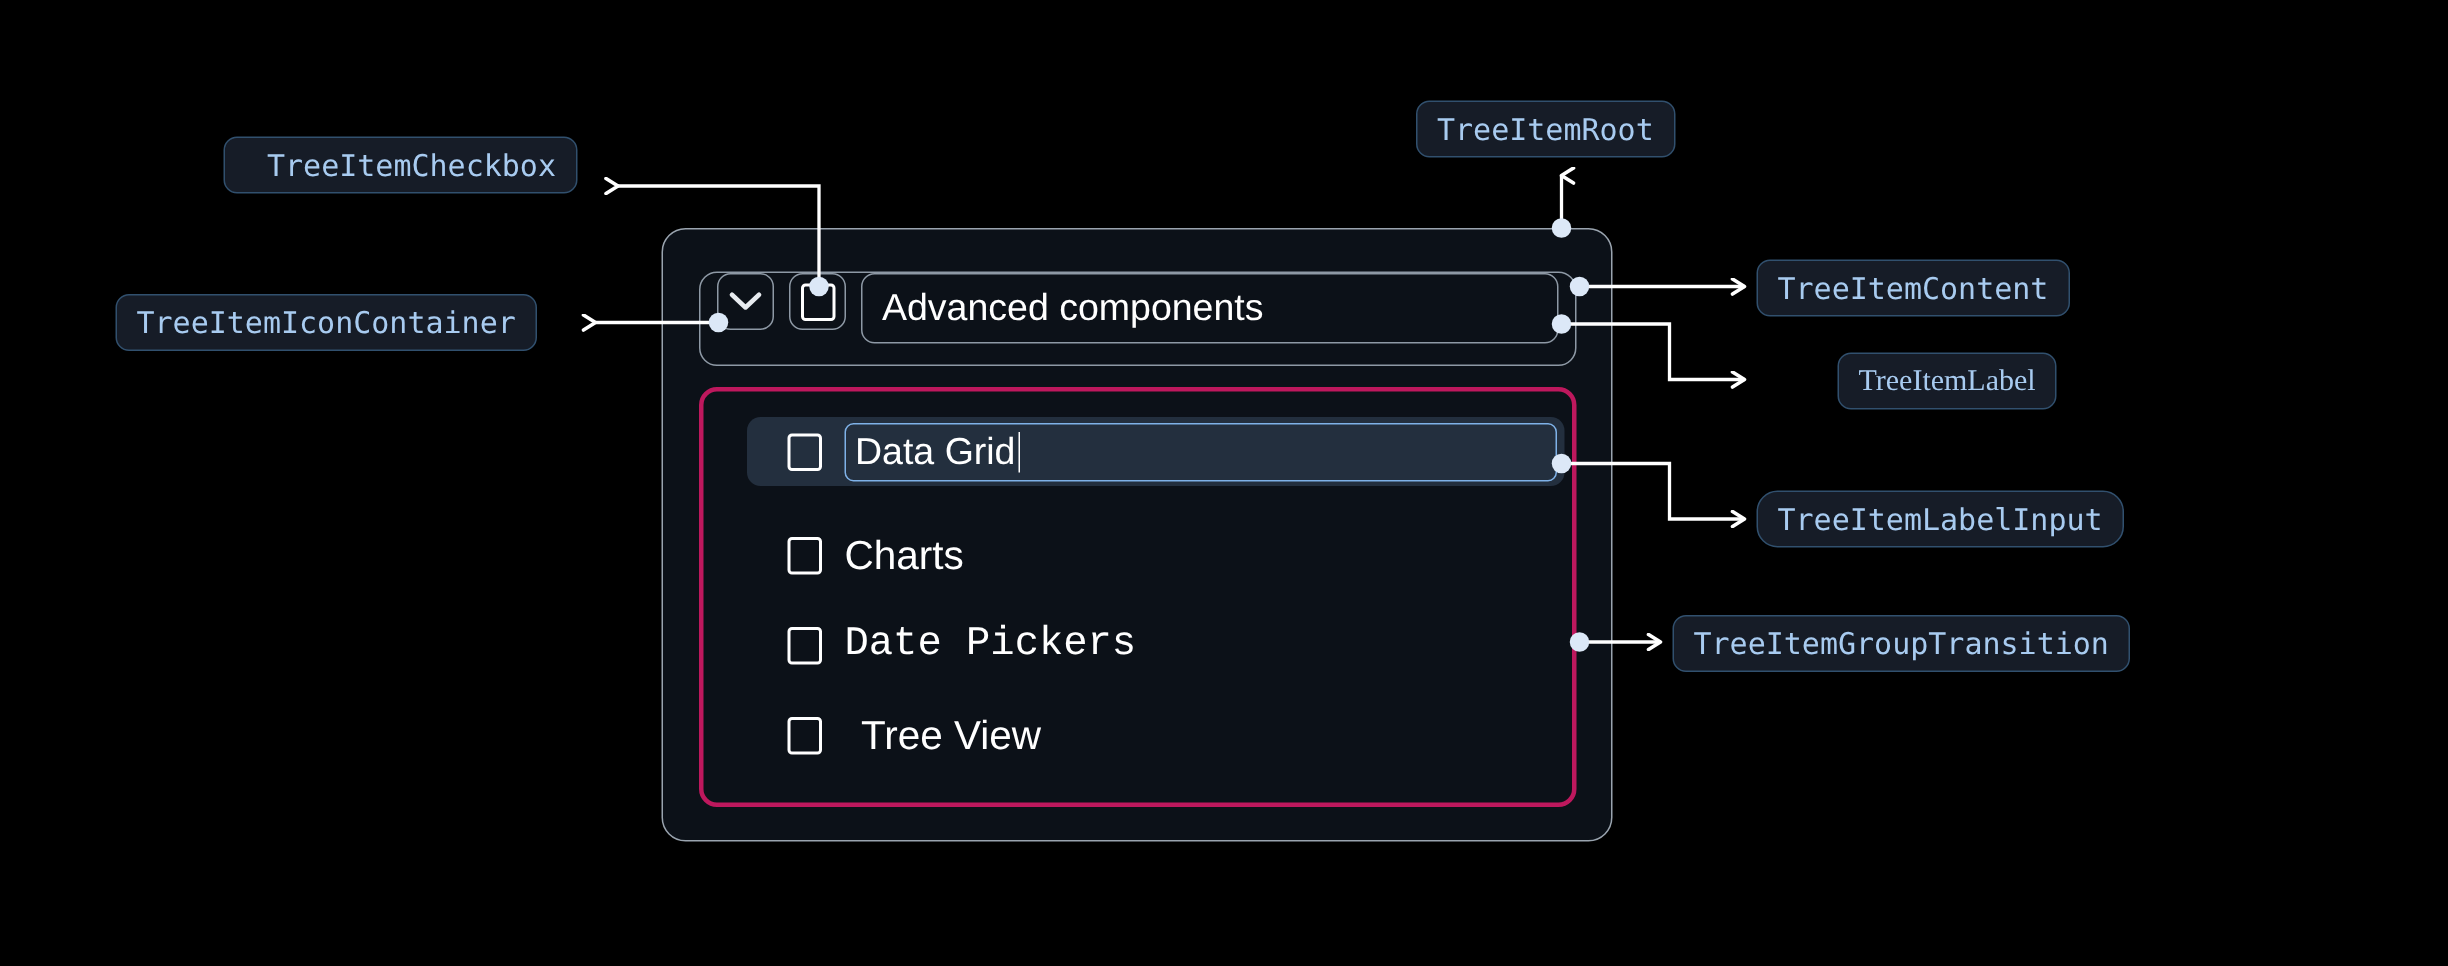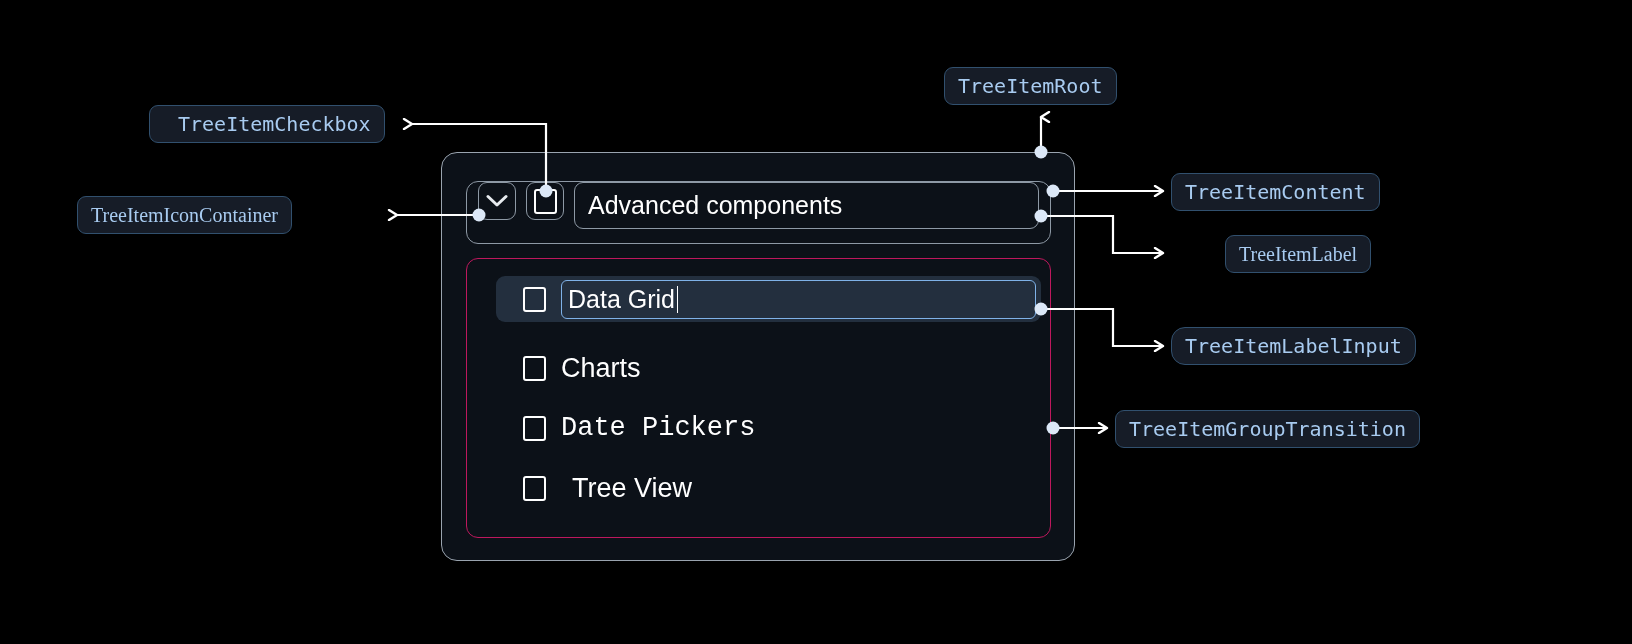--- a/index.html
+++ b/index.html
@@ -79,21 +79,21 @@
     padding:0 13px;
     color:#ffffff;
     font-size:25px;
   }
 
   .group-transition{
     position:absolute;
     left:24px;top:105px;width:585px;height:280px;
     box-sizing:border-box;
     background:#0c1118;
-    border:1px solid #be185d;
+    border:3px solid #be185d;
     border-radius:12px;
   }
   .tree-item{
     position:absolute;
     left:29px;width:545px;height:46px;
     display:flex;align-items:center;
     border-radius:9px;
     box-sizing:border-box;
     padding-left:27px;
   }
@@ -159,23 +159,23 @@
       <circle cx="479" cy="215" r="6.5"></circle>
       <circle cx="1053" cy="191" r="6.5"></circle>
       <circle cx="1041" cy="216" r="6.5"></circle>
       <circle cx="1041" cy="309" r="6.5"></circle>
       <circle cx="1053" cy="428" r="6.5"></circle>
     </g>
   </svg>
 
   <div class="chip" style="left:944px;top:67px;">TreeItemRoot</div>
 
-  <div class="chip" style="left:149px;top:105px;padding-left:28px;">TreeItemCheckbox</div>
-
-  <div class="chip" style="left:77px;top:196px;font-family:Liberation Serif, serif;">TreeItemIconContainer</div>
+  <div class="chip" style="left:149px;top:91px;padding-left:28px;">TreeItemCheckbox</div>
+
+  <div class="chip" style="left:77px;top:196px;">TreeItemIconContainer</div>
 
   <div class="chip" style="left:1171px;top:173px;">TreeItemContent</div>
 
   <div class="chip" style="left:1225px;top:235px;font-family:Liberation Serif, serif;">TreeItemLabel</div>
 
   <div class="chip" style="left:1171px;top:327px;border-radius:14px;">TreeItemLabelInput</div>
 
   <div class="chip" style="left:1115px;top:410px;">TreeItemGroupTransition</div>
 
   <div class="root-card">

